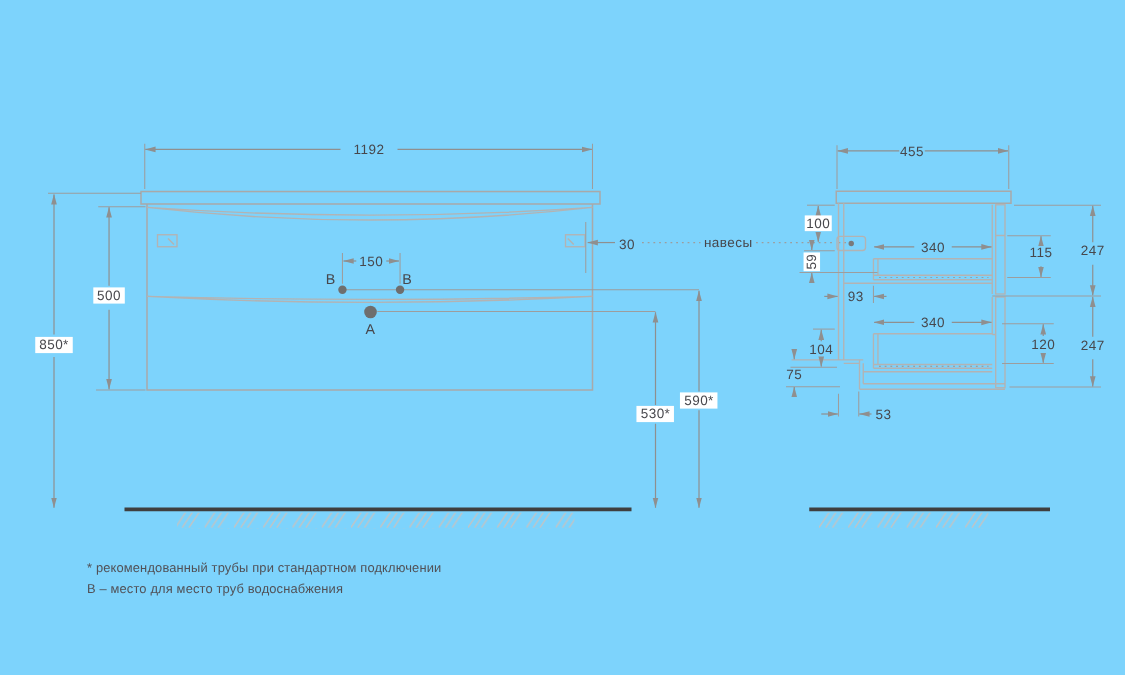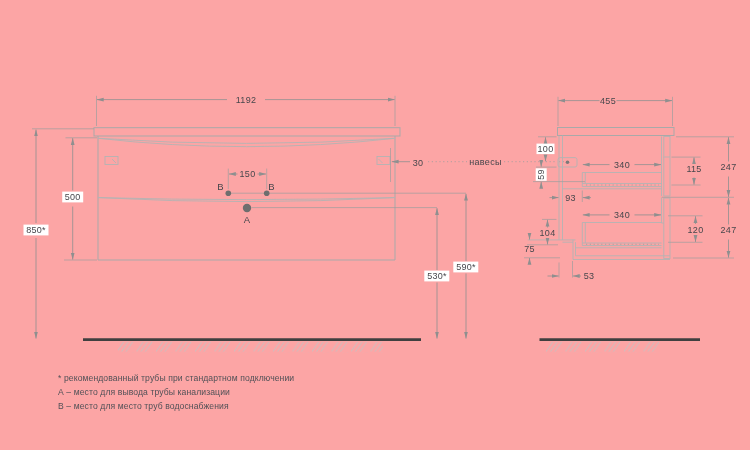--- a/index.html
+++ b/index.html
@@ -1,16 +1,16 @@
 <!DOCTYPE html>
 <html><head>
 <meta charset="utf-8">
 <style>
   html,body{margin:0;padding:0;background:#fff;}
-  .stage{position:relative;width:750px;height:450px;background:#fca5a5;overflow:hidden;
+  .stage{position:relative;width:750px;height:450px;background:#7dd3fc;overflow:hidden;
          font-family:"Liberation Sans",sans-serif;}
   .stage svg{position:absolute;left:0;top:0;}
   svg text{font-family:"Liberation Sans",sans-serif;font-size:9px;fill:#47474c;
            letter-spacing:.3px;text-anchor:middle;}
   svg text.pt{font-size:9.5px;}
   .fn{position:absolute;left:58px;top:372px;font-size:8.6px;line-height:13.8px;
       color:#515157;letter-spacing:.1px;}
   .geo{stroke:#a9a9a9;stroke-width:1;fill:none;}
   .geo2{stroke:#b3b3b3;stroke-width:.9;fill:none;}
   .dim{stroke:#8f8f8f;stroke-width:.8;fill:none;}
@@ -252,16 +252,15 @@
     <rect x="118" y="341.8" width="265" height="10.5" fill="url(#hatch)"></rect>
   </g>
   <g>
     <line class="floor" x1="539.5" y1="339.6" x2="700" y2="339.6"></line>
     <rect x="543" y="341.8" width="116" height="10.5" fill="url(#hatch)"></rect>
   </g>
 </svg>
 
 <div class="fn">
   <div>* рекомендованный трубы при стандартном подключении</div>
-  <div>А – место для вывода трубы канализации</div>
   <div>В – место для место труб водоснабжения</div>
 </div>
 </div>
 
 </body></html>

